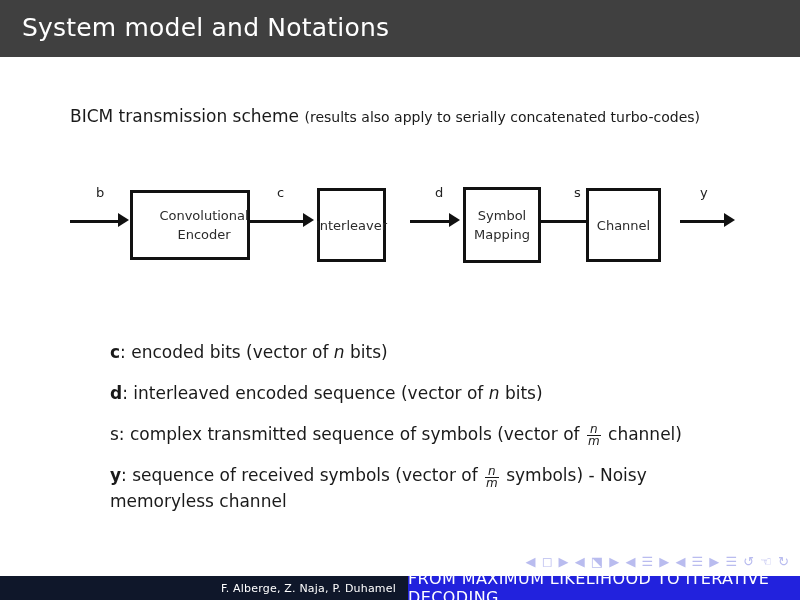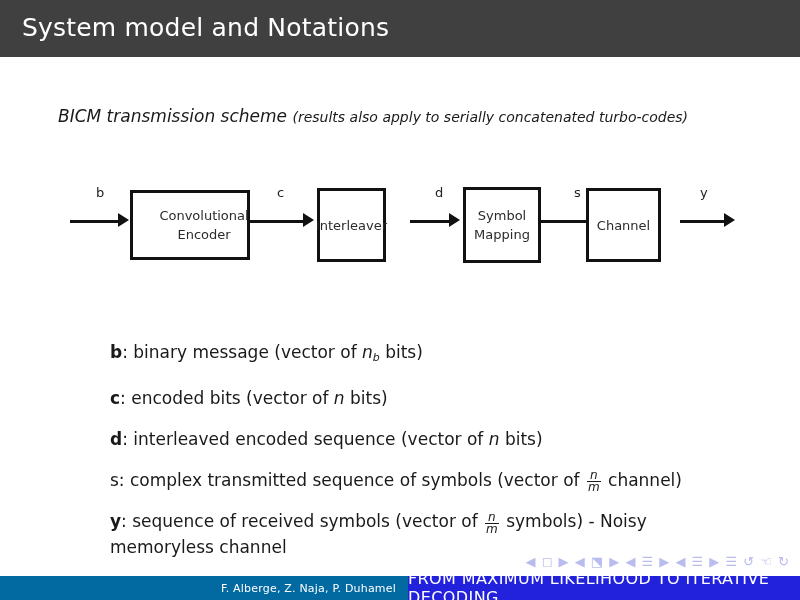--- a/index.html
+++ b/index.html
@@ -30,27 +30,26 @@
     color: #ffffff;
     font-size: 25px;
     font-weight: 400;
     letter-spacing: 0.2px;
     white-space: nowrap;
   }
 
   
   #intro {
     position: absolute;
-    left: 58px;
+    left: 70px;
     top: 104px;
     width: 640px;
     color: #1a1a1a;
     font-size: 17px;
     line-height: 25px;
-    font-style: italic;
   }
   #intro .small {
     font-size: 14px;
   }
 
   
   #diagram {
     position: absolute;
     left: 0; top: 175px;
     width: 800px; height: 100px;
@@ -133,21 +132,21 @@
   #footer {
     position: absolute;
     left: 0;
     top: 576px;
     width: 800px;
     height: 24px;
     display: flex;
   }
   #footer-left {
     width: 408px;
-    background: #0369a1;
+    background: #0f172a;
     color: #ffffff;
     font-size: 11px;
     display: flex;
     align-items: center;
     justify-content: flex-end;
     padding-right: 12px;
     box-sizing: border-box;
     letter-spacing: 0.2px;
   }
   #footer-right {
@@ -211,23 +210,20 @@
     <div class="blk" style="left:586px; top:13px; width:75px; height:74px;">
       <span>Channel</span>
     </div>
 
     <div class="wire" style="left:680px; top:45px; width:48px;"></div>
     <div class="arrowhead" style="left:724px; top:38px;"></div>
   </div>
 
   <div id="notations">
 
-    <div class="note">
-      <b>b</b><span>: binary message (vector of </span><span class="ital">n</span><span class="ital sub">b</span><span> bits)</span>
-    </div>
 
     <div class="note">
       <b>c</b><span>: encoded bits (vector of </span><span class="ital">n</span><span> bits)</span>
     </div>
 
     <div class="note">
       <b>d</b><span>: interleaved encoded sequence (vector of </span><span class="ital">n</span><span> bits)</span>
     </div>
 
     <div class="note">

